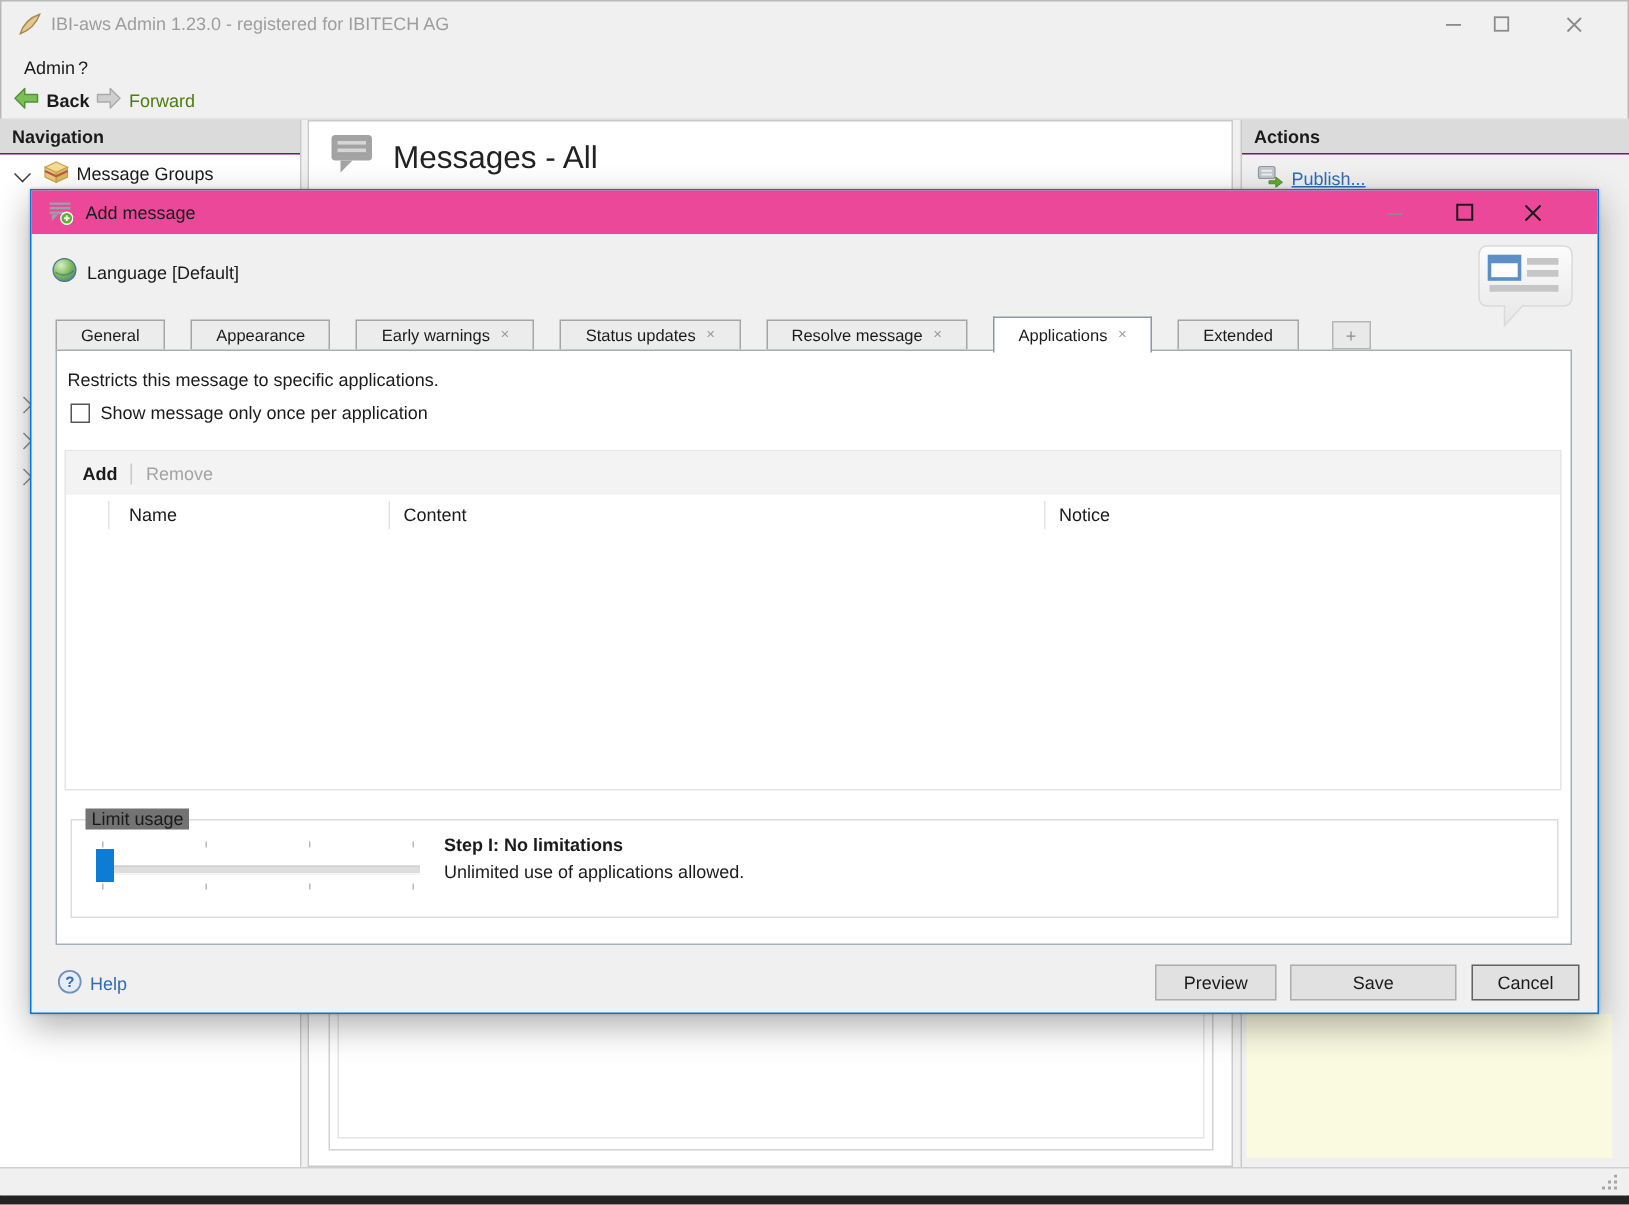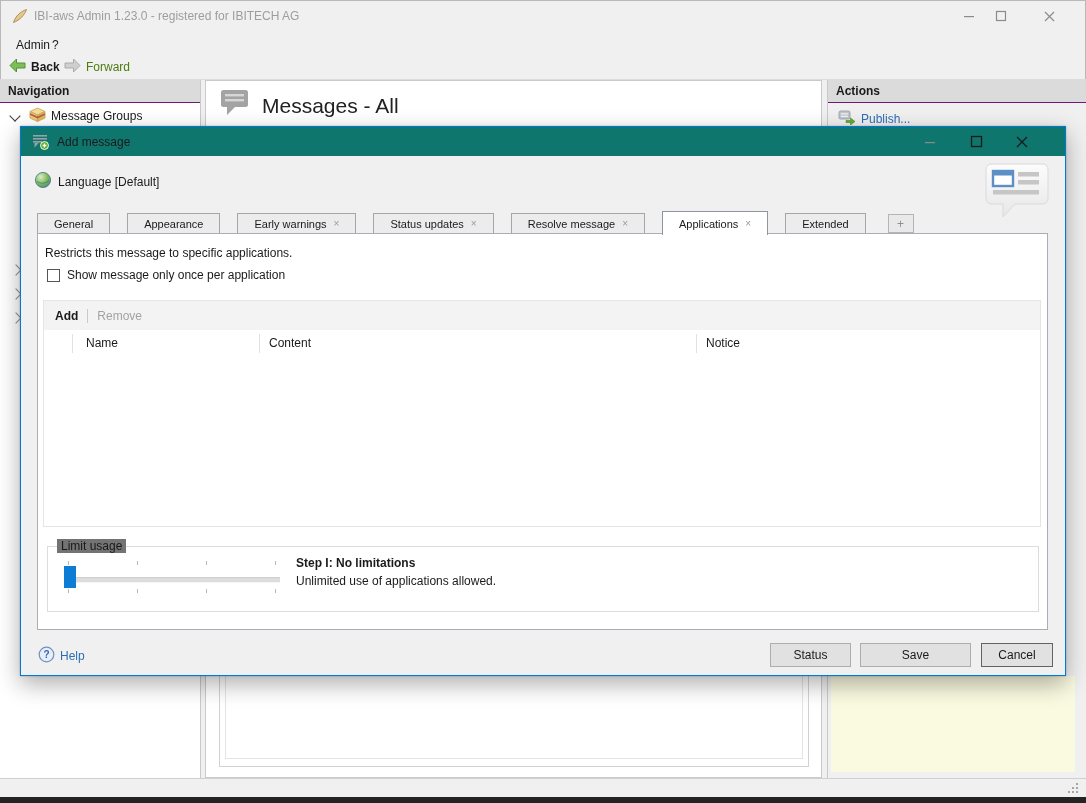--- a/index.html
+++ b/index.html
@@ -21,29 +21,29 @@
   .treerow{position:absolute;left:0;top:26px;width:100%;height:20px;display:flex;align-items:center;}
   .chev{display:inline-block;width:7px;height:7px;border-right:1.7px solid #3c3c3c;border-bottom:1.7px solid #3c3c3c;}
   .chev.down{transform:rotate(45deg);}
   .chev.right{border-color:#8f8f8f;transform:rotate(-45deg);}
   .centerpanel{left:205px;top:80px;width:617px;height:698px;background:#fff;border:1px solid #cacaca;box-sizing:border-box;}
   .ctitle{position:absolute;left:56px;top:13px;font-size:21px;color:#222;}
   .innerbox1{position:absolute;left:13px;top:340px;width:588px;height:344px;border:1px solid #d2d2d2;background:#fff;}
   .innerbox2{position:absolute;left:19px;top:346px;width:576px;height:330px;border:1px solid #e4e4e4;background:#fff;}
   .rightpanel{left:827px;top:80px;width:259px;height:698px;background:#f0f0f0;border-left:1px solid #c9c9c9;box-sizing:border-box;}
   .publish{position:absolute;left:10px;top:30px;display:flex;align-items:center;gap:5px;color:#2e6db5;}
-  .publish span{}
+  .publish span{text-decoration:underline;}
   .yellowbox{position:absolute;left:3px;top:596px;width:244px;height:96px;background:#fafae1;}
   .statusbar{left:0;top:778px;width:1086px;height:19px;background:#f0f0f0;border-top:1px solid #cfcfcf;box-sizing:border-box;}
   .darkband{left:0;top:797px;width:1086px;height:6px;background:#232323;}
 
   
   .dialog{left:20px;top:126px;width:1044px;height:548px;background:#f0f0f0;border:1px solid #0078d7;
           box-shadow:0 8px 22px rgba(0,0,0,.32),0 0 2px rgba(0,0,0,.25);}
-  .dtitlebar{left:0;top:0;width:1044px;height:29px;background:#0f766e;}
+  .dtitlebar{left:0;top:0;width:1044px;height:29px;background:#ec4899;}
   .dtitle{position:absolute;left:36px;top:8px;}
   .dwbtn{position:absolute;top:0;width:38px;height:29px;display:flex;align-items:center;justify-content:center;}
   .langrow{position:absolute;left:13px;top:44px;display:flex;align-items:center;gap:6px;}
   .bigart{position:absolute;left:964px;top:36px;}
   .tabstrip{position:absolute;left:16px;top:84px;height:23px;display:flex;align-items:flex-end;}
   .tab{display:inline-flex;align-items:center;height:19px;padding:0 16px;background:#ececec;border:1px solid #a6a6a6;
        font-size:11px;margin-right:17px;white-space:nowrap;}
   .tab.selected{height:23px;background:#fff;border-color:#8f969e;border-bottom:none;margin-bottom:-1px;z-index:5;}
   .tclose{margin-left:7px;color:#9a9a9a;font-size:10px;line-height:1;}
   .addtab{display:inline-flex;align-items:center;justify-content:center;width:24px;height:17px;margin:0 0 1px 5px;
@@ -328,18 +328,18 @@
 
     <div class="helprow">
       <span>
         <svg width="17" height="17" viewBox="0 0 17 17">
             <circle cx="8.5" cy="8.5" r="7.3" fill="#e7eefb" stroke="#7191bd" stroke-width="1.2"></circle>
             <text x="8.5" y="12" text-anchor="middle" font-size="10" font-weight="bold" fill="#3a67a8" font-family="Liberation Sans, sans-serif">?</text>
           </svg>
       </span>
       <span>Help</span>
     </div>
-    <span class="btn" style="left:749px;width:81px;">Status</span>
+    <span class="btn" style="left:749px;width:81px;">Preview</span>
     <span class="btn" style="left:839px;width:111px;">Save</span>
     <span class="btn default" style="left:960px;width:72px;">Cancel</span>
   </div>
 
 </div>
 
 </body></html>

